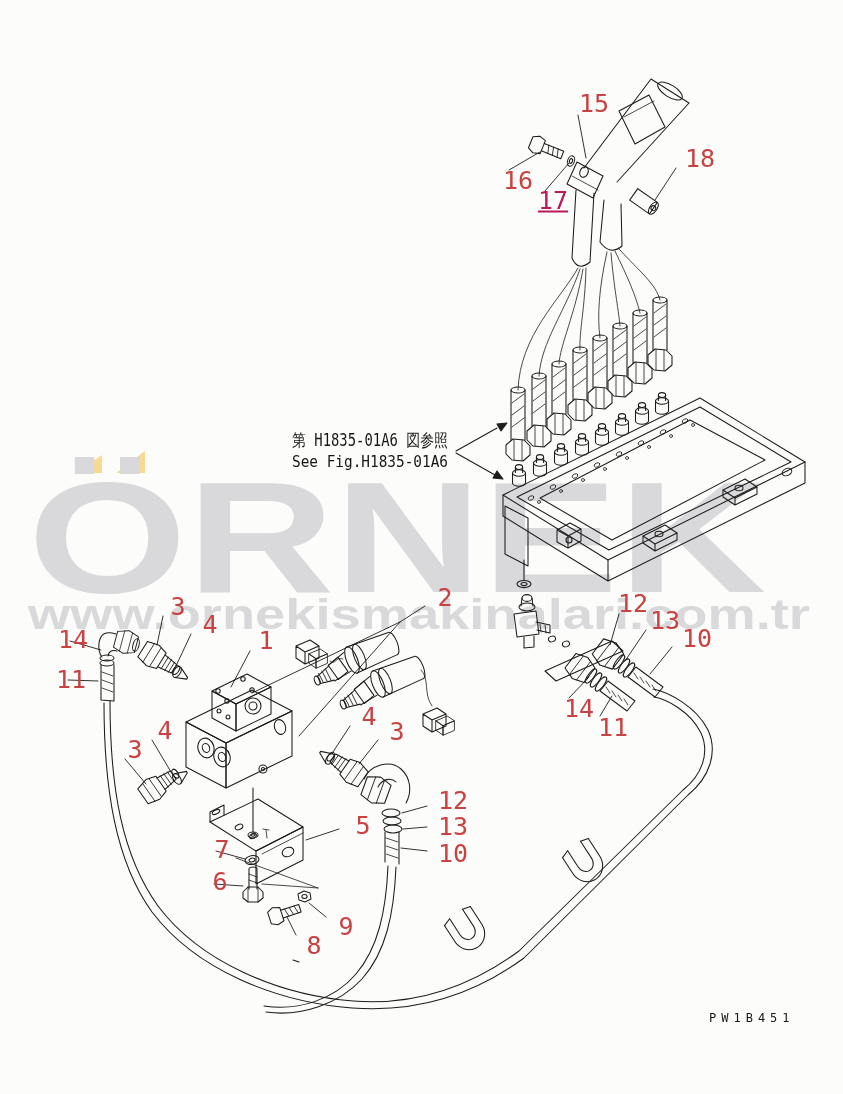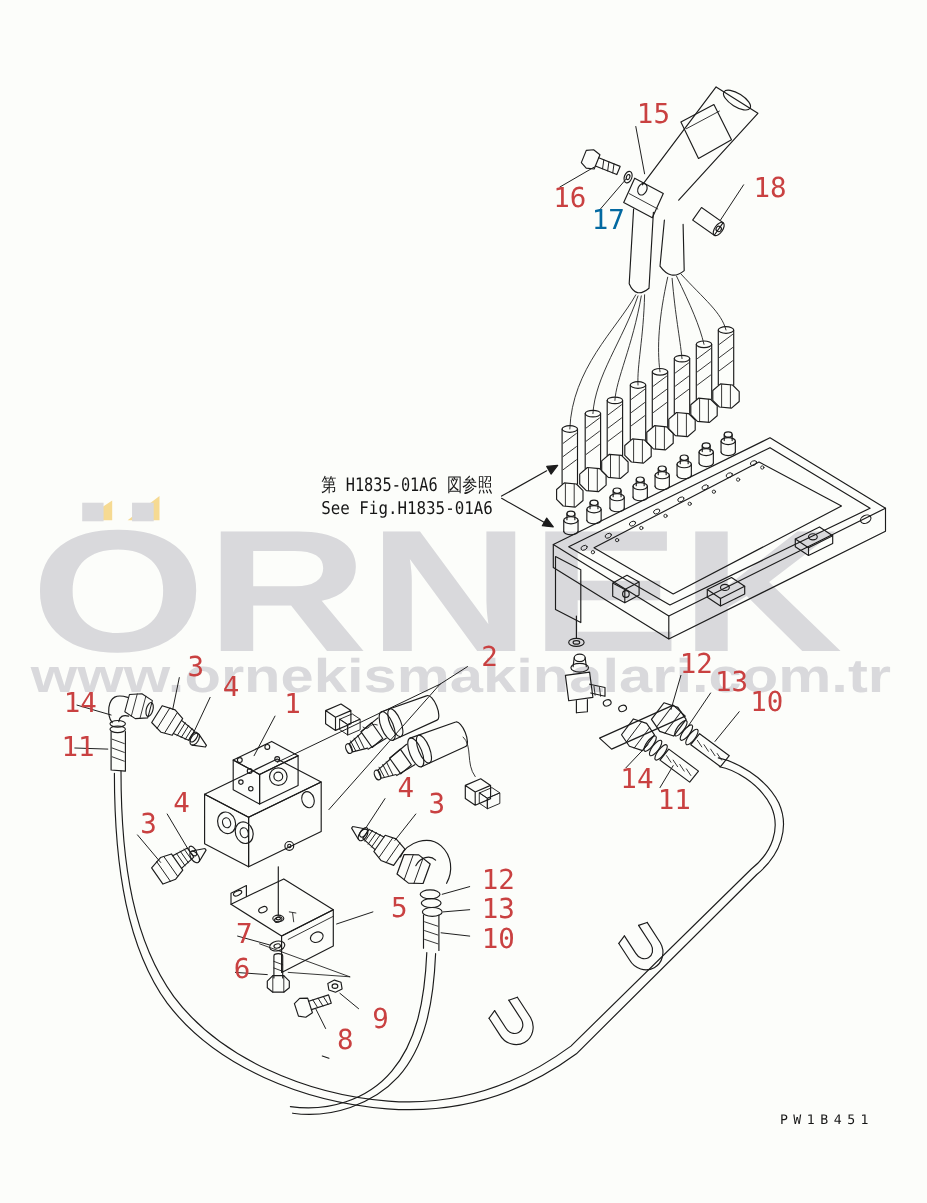--- a/index.html
+++ b/index.html
@@ -374,22 +374,22 @@
   </g>
 
   <text x="292" y="446" class="refnote" font-size="17" textLength="156" lengthAdjust="spacingAndGlyphs">第 H1835-01A6 図参照</text>
   <text x="292" y="467" class="refnote" font-size="16" textLength="156" lengthAdjust="spacingAndGlyphs">See Fig.H1835-01A6</text>
   <text x="709" y="1022" class="code" font-size="12">PW1B451</text>
 </svg>
 
 <div id="callout-layer">
       <span class="callout" style="left: 578px; top: 103px; color: rgb(201, 65, 65);">15</span>
       <span class="callout" style="left: 502px; top: 180px; color: rgb(201, 65, 65); text-align: right;">16</span>
-      <span class="callout" style="left: 537px; top: 200px; color: #0369a1;">17</span>
-      <span class="callout" style="left: 684px; top: 171px; color: rgb(201, 65, 65);">18</span>
+      <span class="callout" style="left: 537px; top: 200px; color: #be185d; text-decoration: underline;">17</span>
+      <span class="callout" style="left: 684px; top: 158px; color: rgb(201, 65, 65);">18</span>
       <span class="callout" style="left: 617px; top: 603px; color: rgb(201, 65, 65);">12</span>
       <span class="callout" style="left: 649px; top: 620px; color: rgb(201, 65, 65);">13</span>
       <span class="callout" style="left: 681px; top: 638px; color: rgb(201, 65, 65);">10</span>
       <span class="callout" style="left: 563px; top: 708px; color: rgb(201, 65, 65);">14</span>
       <span class="callout" style="left: 597px; top: 727px; color: rgb(201, 65, 65);">11</span>
       <span class="callout" style="left: 429px; top: 597px; color: rgb(201, 65, 65);">2</span>
       <span class="callout" style="left: 162px; top: 606px; color: rgb(201, 65, 65);">3</span>
       <span class="callout" style="left: 194px; top: 624px; color: rgb(201, 65, 65);">4</span>
       <span class="callout" style="left: 57px; top: 639px; color: rgb(201, 65, 65);">14</span>
       <span class="callout" style="left: 55px; top: 679px; color: rgb(201, 65, 65);">11</span>

